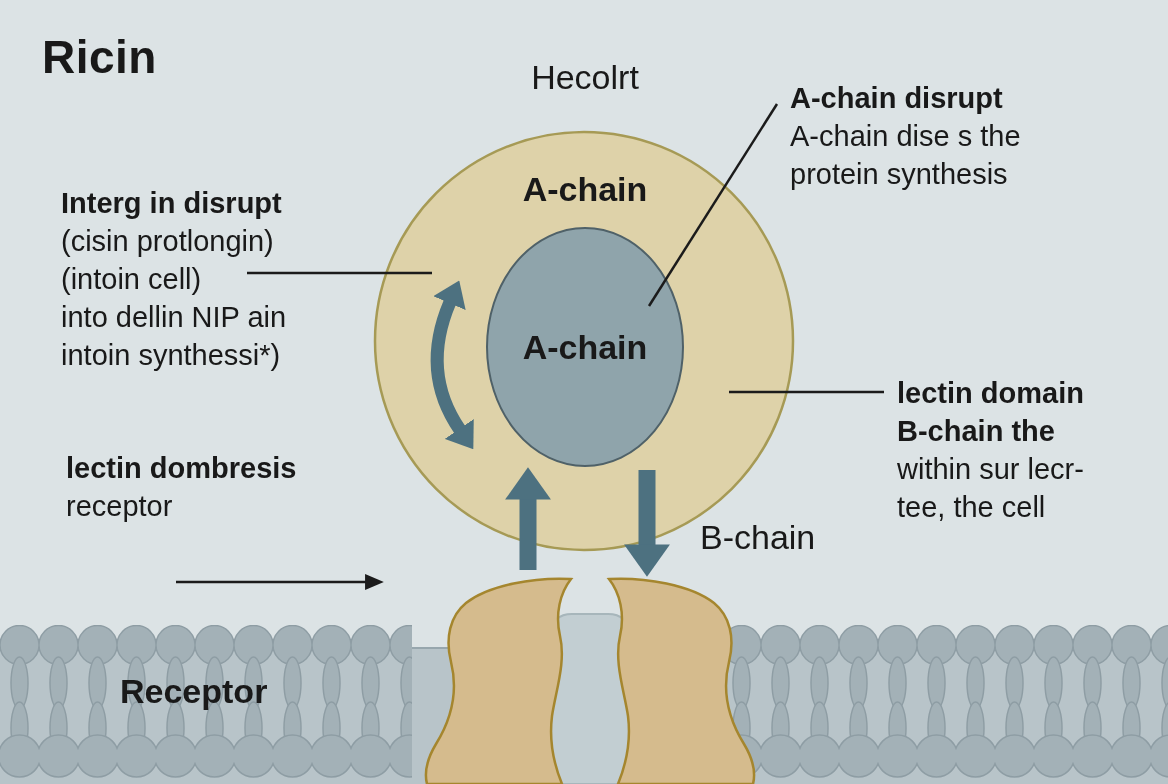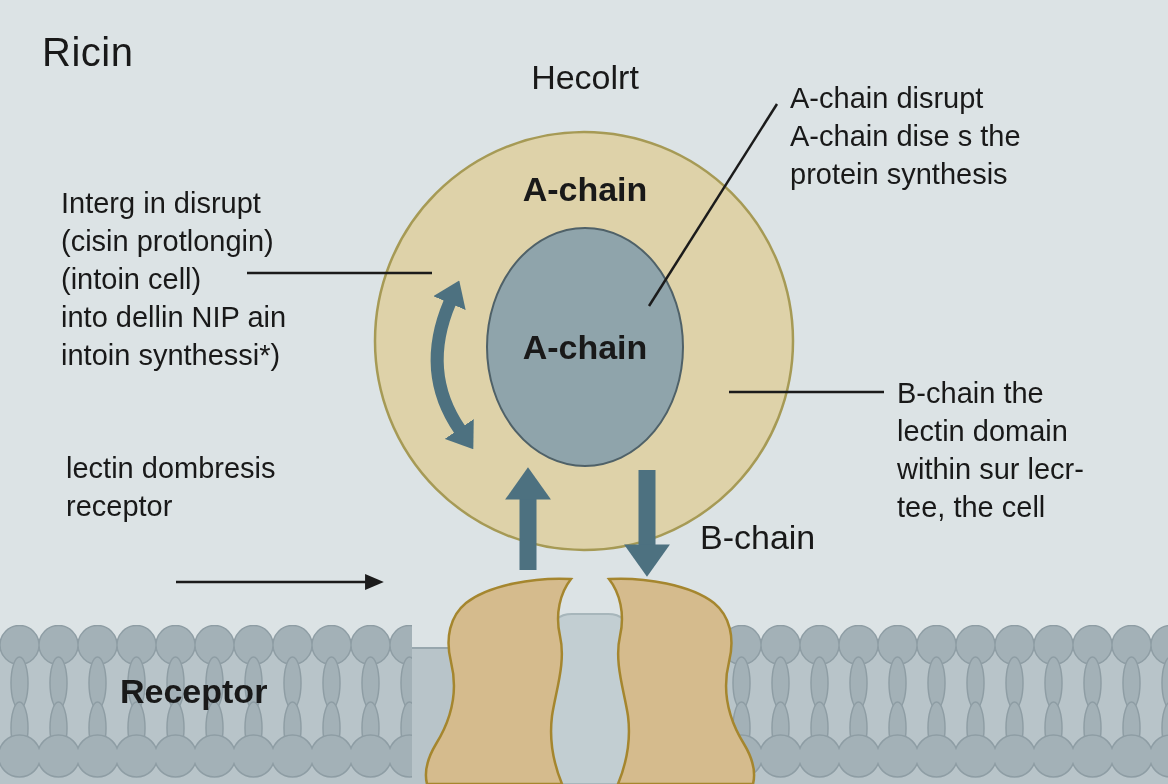--- a/index.html
+++ b/index.html
@@ -3,22 +3,22 @@
 <meta charset="utf-8">
 <style>
   html,body{margin:0;padding:0;background:#dce3e5;}
   .stage{
     position:relative;width:1168px;height:784px;overflow:hidden;
     background:#dce3e5;color:#191919;
     font-family:"Liberation Sans",sans-serif;
   }
   .stage svg{position:absolute;left:0;top:0;}
   .t{position:absolute;white-space:nowrap;}
-  .bold{font-weight:400;}
-  .title{left:42px;top:30px;font-size:40px;font-weight:400;letter-spacing:0.5px;}
+  .bold{font-weight:700;}
+  .title{left:42px;top:30px;font-size:46px;font-weight:700;letter-spacing:0.5px;}
   .heading{left:585px;top:58px;transform:translateX(-50%);font-size:34px;font-weight:400;}
   .chain-label{font-size:34px;font-weight:700;transform:translate(-50%,-50%);}
   .achain-outer{left:585px;top:189px;}
   .achain-inner{left:585px;top:347px;}
   .bchain{left:700px;top:518px;font-size:34px;font-weight:400;}
   .receptor{left:120px;top:672px;font-size:34px;font-weight:700;}
   .ann{font-size:29px;line-height:38px;}
   .interg{left:61px;top:184px;}
   .lectin{left:66px;top:449px;}
   .atext{left:790px;top:79px;}
@@ -94,19 +94,19 @@
     <div>receptor</div>
   </div>
 
   <div class="t ann atext">
     <div class="bold">A-chain disrupt</div>
     <div>A-chain dise s the</div>
     <div>protein synthesis</div>
   </div>
 
   <div class="t ann btext">
+    <div class="bold">lectin domain</div>
     <div class="bold">B-chain the</div>
-    <div class="bold">lectin domain</div>
     <div>within sur lecr-</div>
     <div>tee,  the cell</div>
   </div>
 
 </div>
 
 </body></html>

